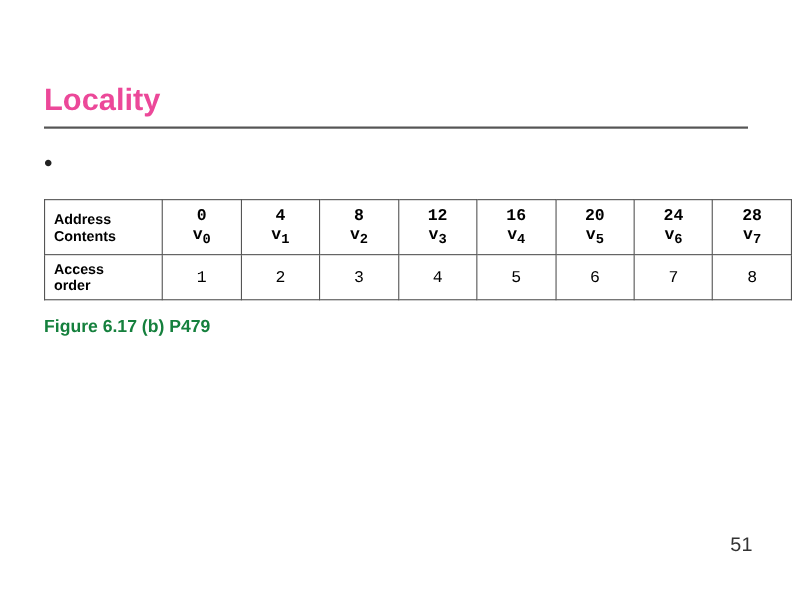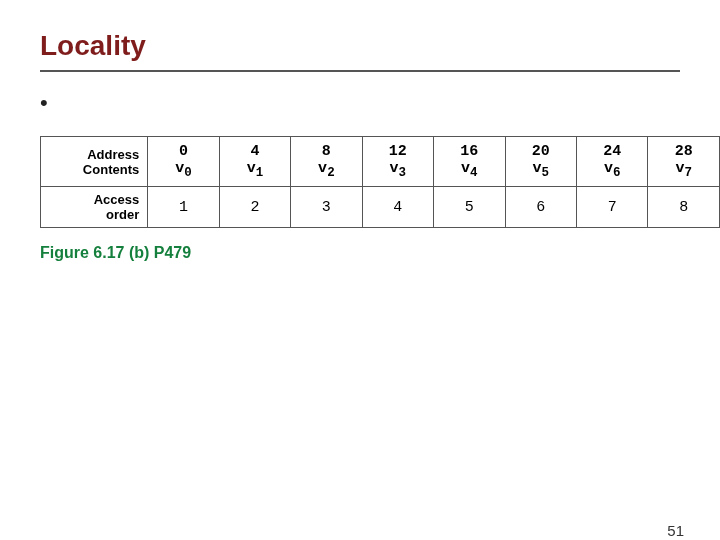--- a/index.html
+++ b/index.html
@@ -16,23 +16,24 @@
     .slide-container {
       width: 720px;
       height: 540px;
       padding: 30px 40px;
       position: relative;
     }
 
     .title {
       font-size: 28px;
       font-weight: bold;
-      color: #7f1d1d;
+      color: #ec4899;
       margin-bottom: 8px;
       font-family: Arial, sans-serif;
+      margin-top: 45px;
     }
 
     .title-underline {
       border: none;
       border-top: 2px solid #555;
       margin-bottom: 20px;
     }
 
     .bullet-point {
       font-size: 18px;
@@ -58,21 +59,21 @@
     .data-table td {
       border: 1px solid #555;
       padding: 6px 10px;
       text-align: center;
       font-size: 15px;
       font-family: 'Courier New', Courier, monospace;
       min-width: 60px;
     }
 
     .data-table td.row-label {
-      text-align: right;
+      text-align: left;
       font-size: 13px;
       font-family: Arial, sans-serif;
       font-weight: bold;
       padding: 5px 8px;
       min-width: 90px;
       background: #fff;
     }
 
     .data-table tr:first-child td {
       font-weight: bold;
@@ -81,23 +82,23 @@
     .figure-caption {
       font-size: 16px;
       font-weight: bold;
       color: #15803d;
       font-family: Arial, sans-serif;
       margin-top: 4px;
     }
 
     .page-number {
       position: absolute;
-      bottom: 1px;
+      bottom: 34px;
       right: 36px;
-      font-size: 15px;
+      font-size: 18px;
       color: #333;
       font-family: Arial, sans-serif;
     }
   </style>
 </head>
 <body>
 
 <div class="slide-container">
 
   <div class="title">Locality</div>

